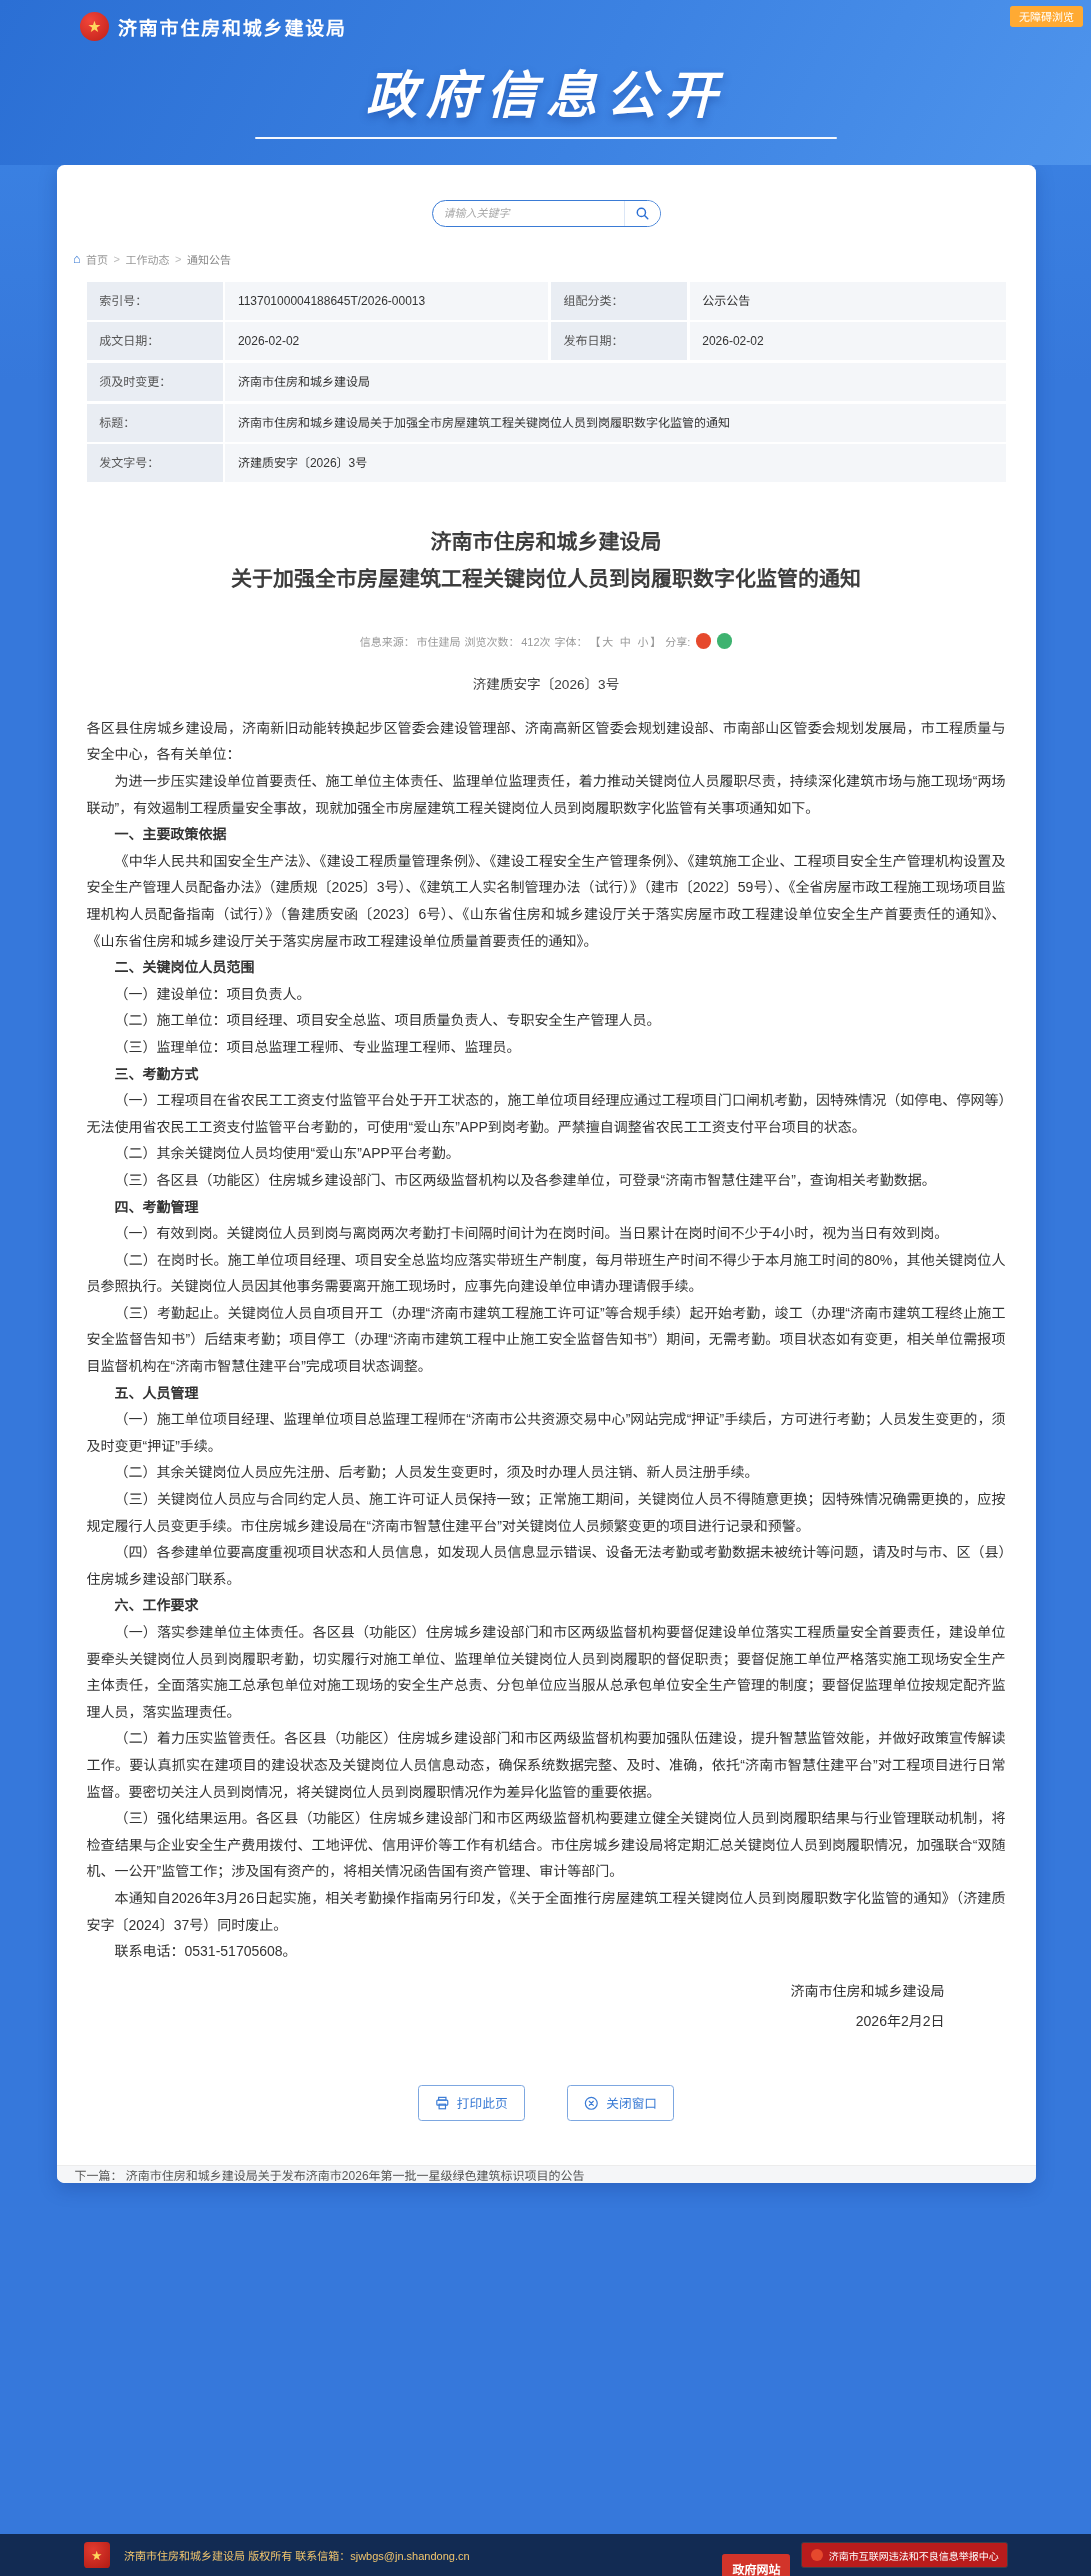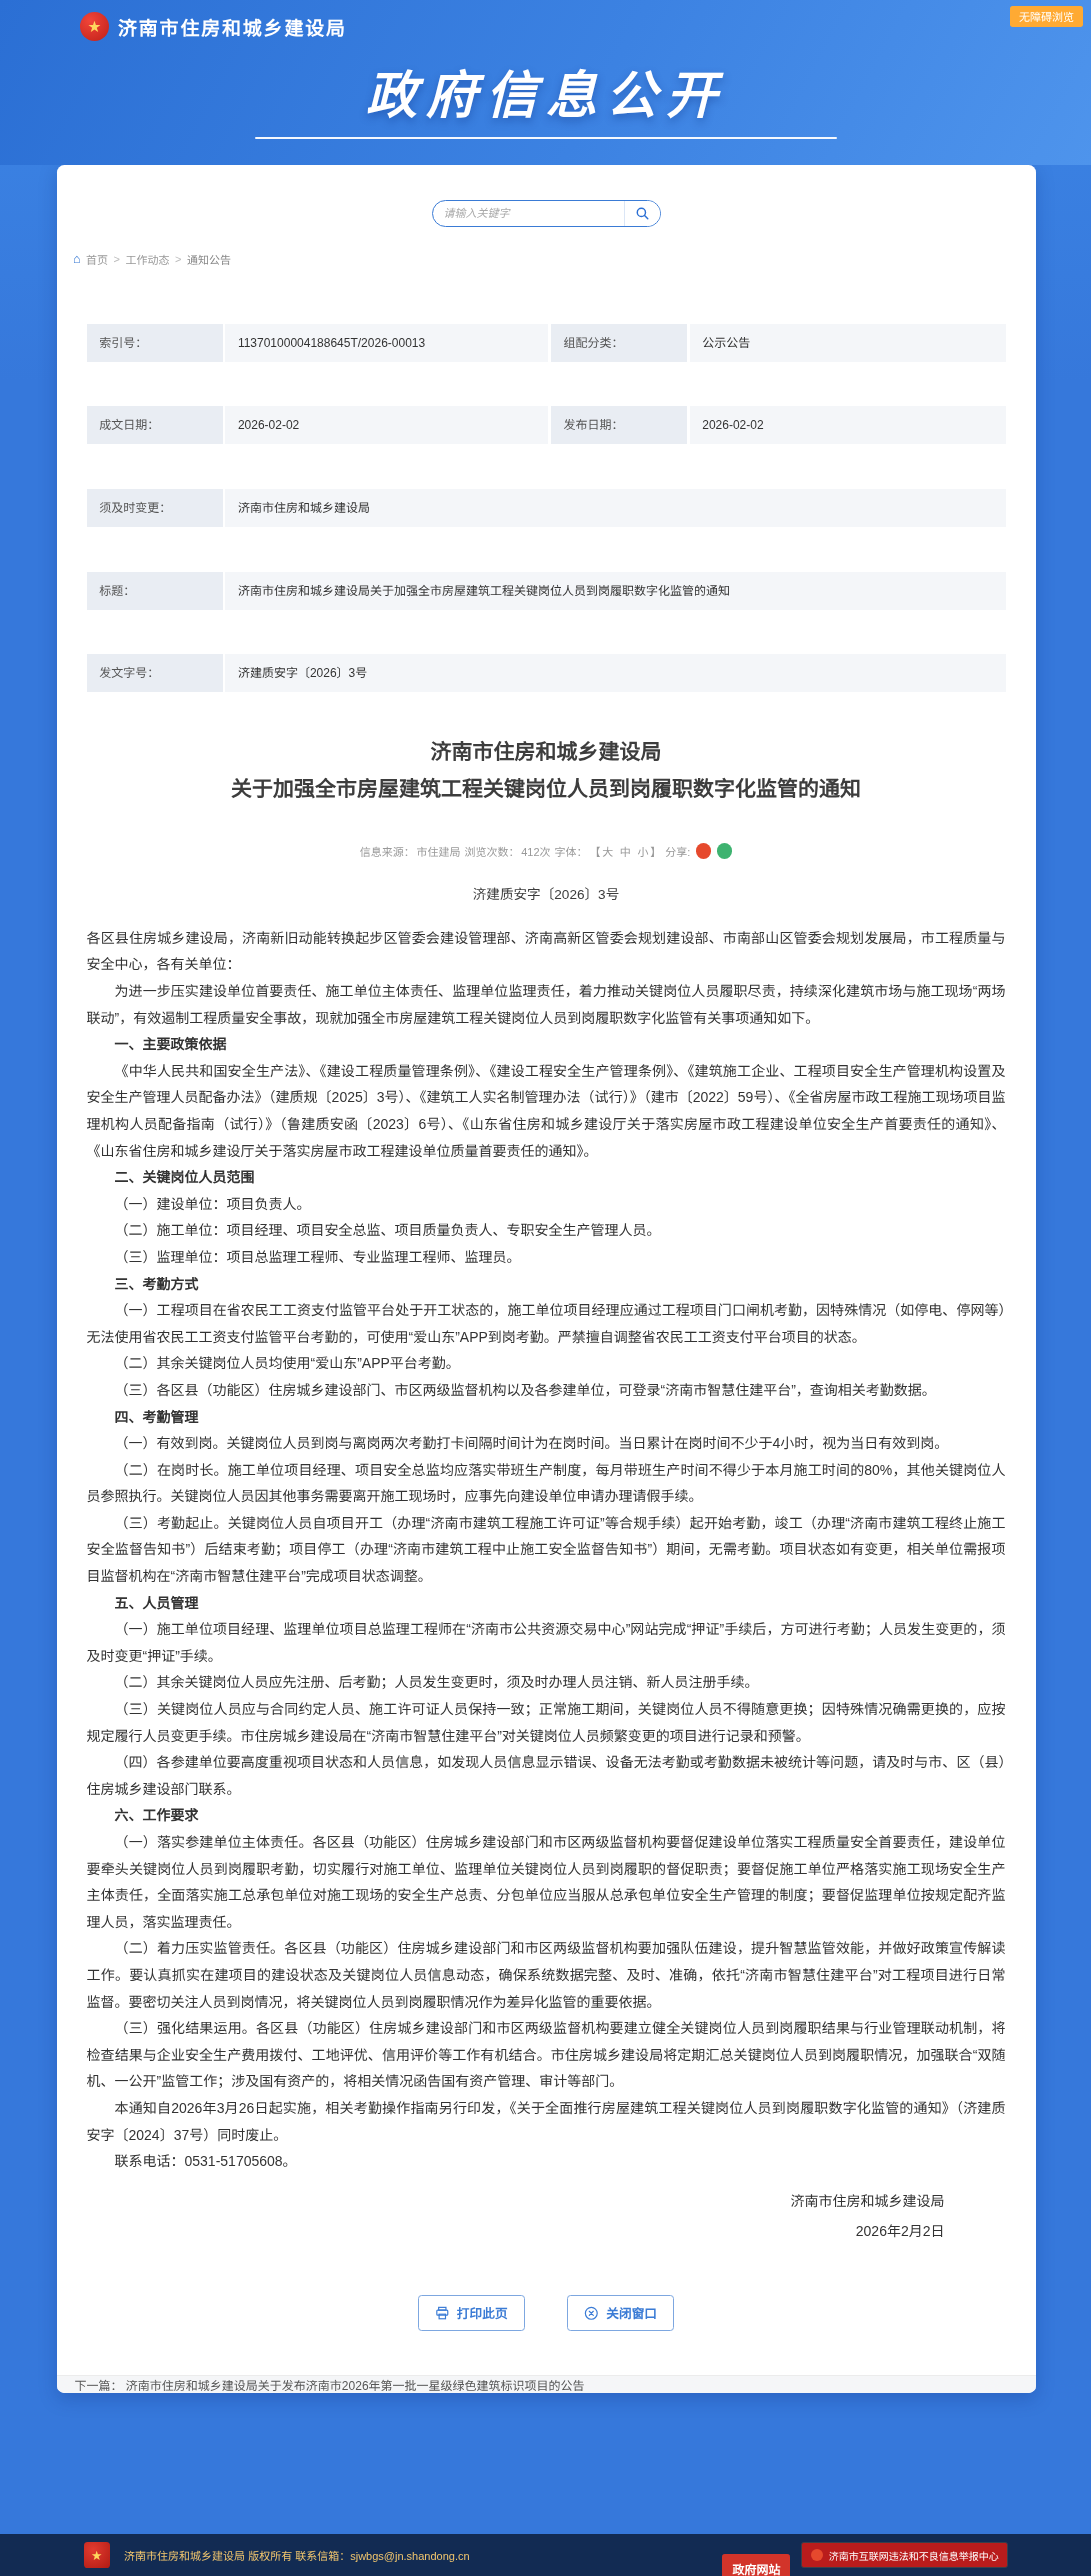--- a/index.html
+++ b/index.html
@@ -36,21 +36,21 @@
                 display:flex; align-items:center; justify-content:center; cursor:pointer; }
 
   .breadcrumb { display:flex; align-items:center; gap:5.5px; font-size:11px; color:#999; margin:24px 0 0 16.4px; }
   .home-icon { color:#3a7bd5; font-size:12.7px; line-height:1; }
   .crumb { color:#999; text-decoration:none; cursor:pointer; }
   .crumb.current { color:#888; }
   .sep { color:#bbb; }
 
   .meta-table { width:919px; margin:14.6px auto 0; display:grid;
                 grid-template-columns:136px 323px 136px 1fr; gap:2.7px; font-size:12px; }
-  .m-cell { padding:10px 12.7px; line-height:1.5;margin-top:42px; }
+  .m-cell { padding:10px 12.7px; line-height:1.5; }
   .m-label { background:#e9edf3; color:#555; }
   .m-value { background:#f4f6f9; color:#333; }
   .m-wide { grid-column:2 / -1; }
 
   .article-title { margin:42px 27px 0; text-align:center; font-size:21px; color:#3d3d3d;
                    font-weight:700; line-height:1.75; }
 
   .info-bar { display:flex; justify-content:center; align-items:center; gap:4px; margin-top:35px;
               font-size:11px; color:#999; }
   .info-item { display:inline-flex; align-items:center; gap:1.8px; }
@@ -65,21 +65,21 @@
   .article-body { margin:22px auto 0; width:919px; }
   .para { font-size:14px; line-height:1.9; color:#333; text-align:justify; text-indent:2em; }
   .p-salutation { text-indent:0; }
   .p-heading { font-weight:700; }
 
   .signature { text-align:right; margin:12.7px 91px 0 0; font-size:14px; color:#333; line-height:2.1; }
 
   .actions { display:flex; justify-content:center; gap:42px; margin:49px 0 44px; }
   .action-btn { display:inline-flex; align-items:center; gap:7.3px; padding:7.3px 16.4px; background:#fff;
                 border:0.9px solid #7da7e0; color:#3a7bd5; font-size:12.7px; border-radius:3.6px;
-                cursor:pointer; font-family:inherit;font-weight:bold; }
+                cursor:pointer; font-family:inherit; }
 
   .next-row { background:#f5f6f8; border-top:0.9px solid #ececec; padding:0 18px; font-size:12px; color:#555; }
   .next-link { color:#555; text-decoration:none; cursor:pointer; }
 
   
   .footer { margin-top:auto; height:42px; background:#122b53; display:flex; align-items:center;
             padding:0 84px; gap:14.6px; }
   .footer-emblem { width:25.5px; height:25.5px; border-radius:3.6px; flex:0 0 25.5px;
                    background:radial-gradient(circle at 35% 30%, #e23b30, #b01b13);
                    color:#ffd75e; display:flex; align-items:center; justify-content:center; font-size:12.7px; }

